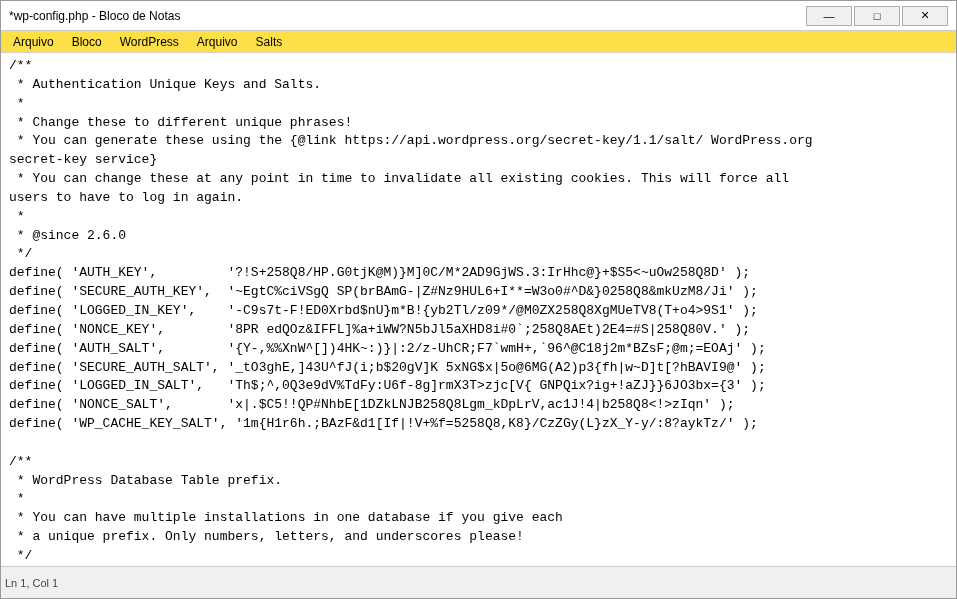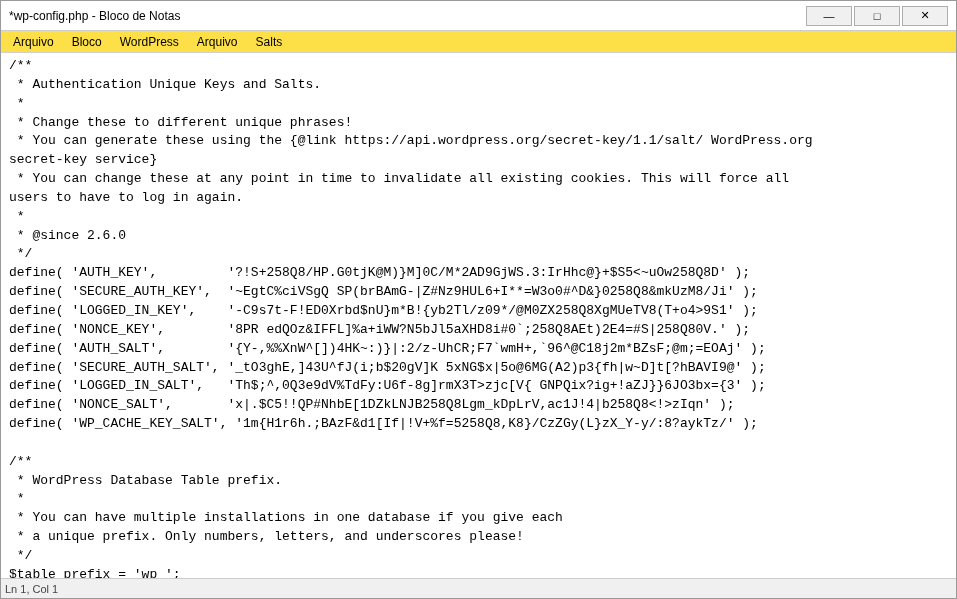--- a/index.html
+++ b/index.html
@@ -90,21 +90,21 @@
 
     .code-content {
       font-family: 'Courier New', Courier, monospace;
       font-size: 13px;
       color: #000000;
       white-space: pre;
       line-height: 1.45;
     }
 
     .status-bar {
-      height: 20px;
+      height: 32px;
       background: #f0f0f0;
       border-top: 1px solid #ccc;
       flex-shrink: 0;
       display: flex;
       align-items: center;
       padding: 0 4px;
       font-family: 'Segoe UI', Arial, sans-serif;
       font-size: 11px;
       color: #444;
     }

